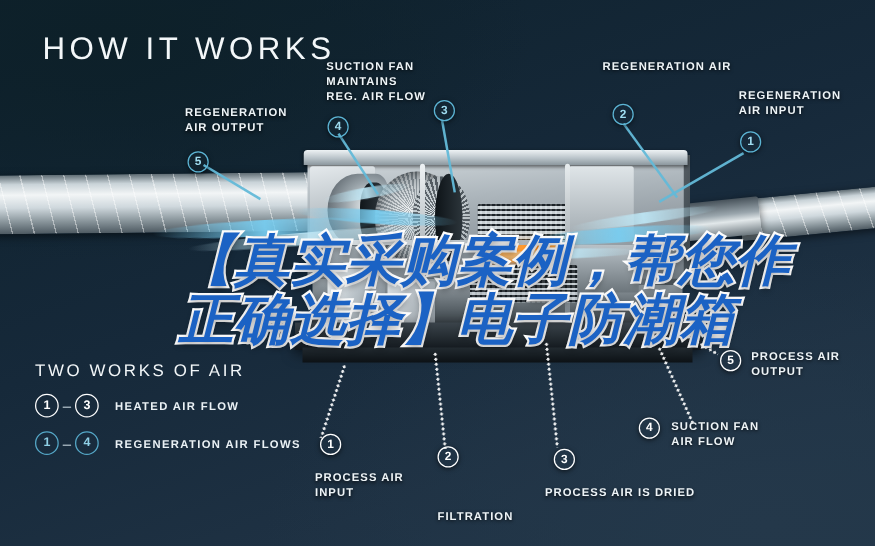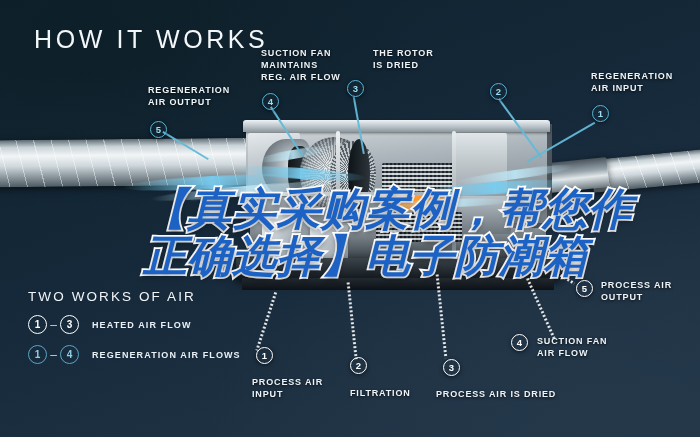--- a/index.html
+++ b/index.html
@@ -221,27 +221,24 @@
   </div>
   <div class="mk cyan" style="left:150px;top:121px;">5</div>
 
   <div class="lab" style="left:261px;top:48px;">
     <div>SUCTION FAN</div>
     <div>MAINTAINS</div>
     <div>REG. AIR FLOW</div>
   </div>
   <div class="mk cyan" style="left:262px;top:93px;">4</div>
 
-  <div class="lab" style="left:373px;top:48px;">
-    <div>THE ROTOR</div>
-    <div>IS DRIED</div>
-  </div>
   <div class="mk cyan" style="left:347px;top:80px;">3</div>
 
   <div class="lab" style="left:482px;top:48px;">
+    <div>REGENERATION AIR</div>
   </div>
   <div class="mk cyan" style="left:490px;top:83px;">2</div>
 
   <div class="lab" style="left:591px;top:71px;">
     <div>REGENERATION</div>
     <div>AIR INPUT</div>
   </div>
   <div class="mk cyan" style="left:592px;top:105px;">1</div>
 
   <div class="lead dots" style="left:546px;top:265px;width:33px;transform:rotate(31deg);"></div>
@@ -256,21 +253,21 @@
   <div class="lead dots" style="left:437px;top:272px;width:85px;transform:rotate(84deg);"></div>
   <div class="lead dots" style="left:527px;top:276px;width:68px;transform:rotate(66deg);"></div>
 
   <div class="mk white" style="left:256px;top:347px;">1</div>
   <div class="lab" style="left:252px;top:377px;">
     <div>PROCESS AIR</div>
     <div>INPUT</div>
   </div>
 
   <div class="mk white" style="left:350px;top:357px;">2</div>
-  <div class="lab" style="left:350px;top:388px;">
+  <div class="lab" style="left:350px;top:408px;">
     <div>FILTRATION</div>
   </div>
 
   <div class="mk white" style="left:443px;top:359px;">3</div>
   <div class="lab" style="left:436px;top:389px;">
     <div>PROCESS AIR IS DRIED</div>
   </div>
 
   <div class="mk white" style="left:511px;top:334px;">4</div>
   <div class="lab" style="left:537px;top:336px;">

